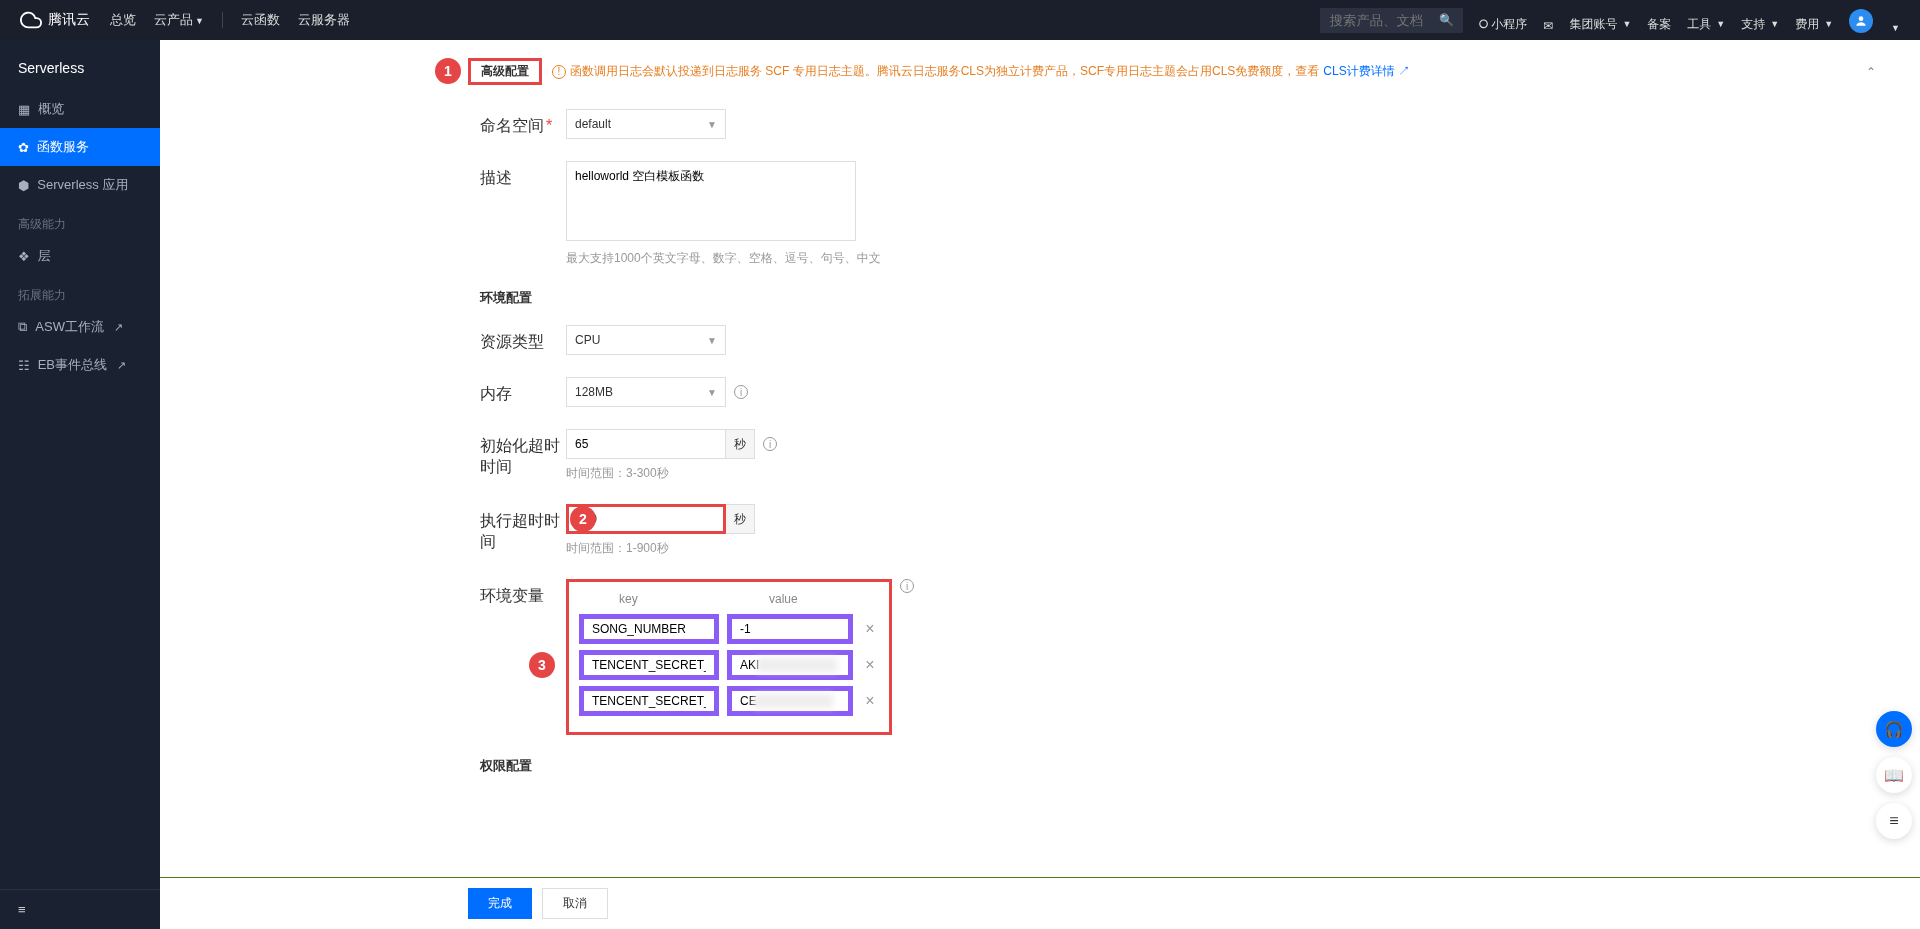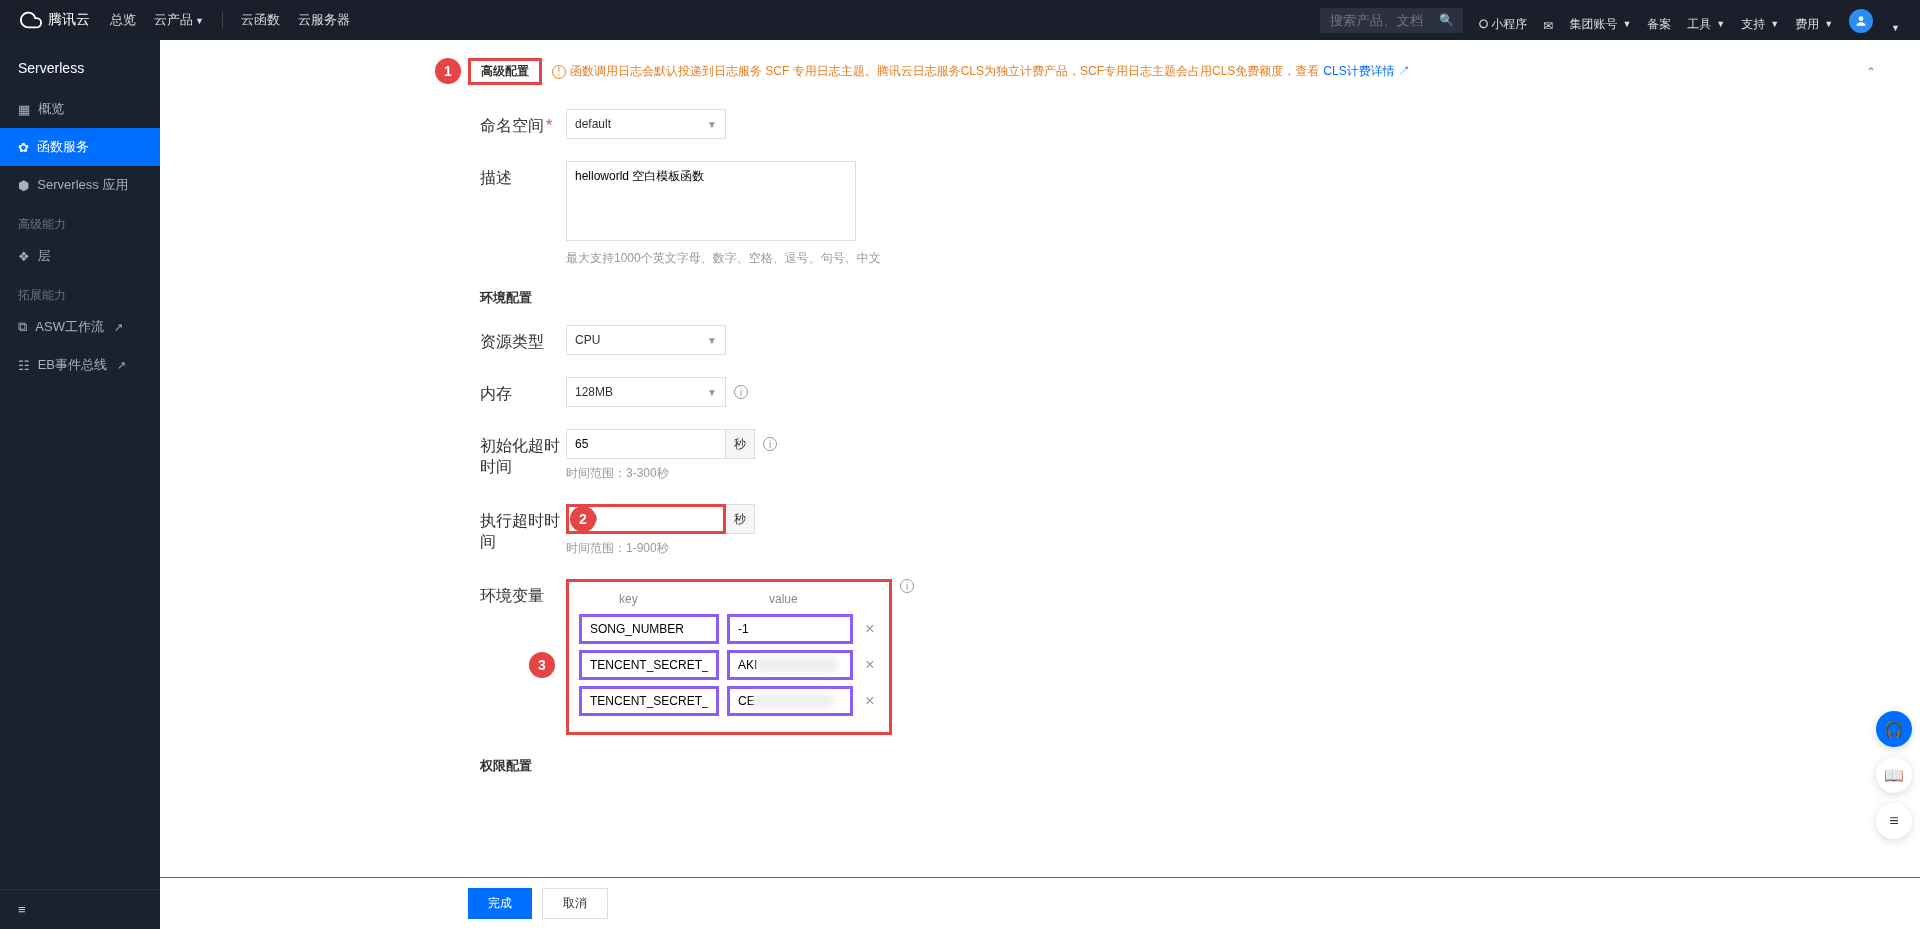--- a/index.html
+++ b/index.html
@@ -45,21 +45,21 @@
 .unit-box { display:inline-flex; align-items:center; }
 .unit-box input { height:30px; border:1px solid #ddd; padding:0 8px; font-size:12px; width:160px; }
 .unit-box .unit { height:30px; border:1px solid #ddd; border-left:none; padding:0 8px; display:flex; align-items:center; background:#f5f5f5; font-size:12px; }
 .info-icon { width:14px; height:14px; border:1px solid #999; border-radius:50%; display:inline-flex; align-items:center; justify-content:center; color:#999; font-size:10px; margin-left:8px; cursor:help; }
 .highlight { border:3px solid #e54545 !important; }
 .marker-2 { position:absolute; width:26px; height:26px; border-radius:50%; background:#e54545; color:#fff; display:flex; align-items:center; justify-content:center; font-weight:bold; font-size:14px; margin-left:4px; }
 .env-box { border:3px solid #e54545; padding:10px; width:326px; position:relative; }
 .env-head { display:flex; color:#888; font-size:12px; padding:0 4px 8px;margin-left:36px; }
 .env-head .k { width:150px; }
 .env-row { display:flex; align-items:center; gap:8px; margin-bottom:6px; }
-.env-row input { height:30px; border:3px solid #8b5cf6; padding:1px 8px; font-size:12px; }
+.env-row input { height:30px; border:5px solid #8b5cf6; padding:1px 8px; font-size:12px; }
 .env-row .key { width:140px; }
 .env-row .val { width:126px; }
 .env-row .del { width:18px; height:18px; color:#999; cursor:pointer; font-size:16px; display:flex; align-items:center; justify-content:center; }
 .marker-3 { position:absolute; left:-40px; top:70px; width:26px; height:26px; border-radius:50%; background:#e54545; color:#fff; display:flex; align-items:center; justify-content:center; font-weight:bold; font-size:14px; }
 .footer-bar { position:fixed; bottom:0; left:160px; right:0; background:#fff; border-top:1px solid #4d7c0f; padding:10px 20px 10px 308px; display:flex; gap:10px; }
 .btn-primary { background:#006eff; color:#fff; border:none; padding:7px 20px; font-size:12px; cursor:pointer; }
 .btn-default { background:#fff; color:#333; border:1px solid #ddd; padding:6px 20px; font-size:12px; cursor:pointer; }
 .float-btns { position:fixed; right:8px; bottom:90px; display:flex; flex-direction:column; gap:10px; }
 .float-btn { width:36px; height:36px; border-radius:50%; background:#fff; box-shadow:0 2px 8px rgba(0,0,0,.15); display:flex; align-items:center; justify-content:center; cursor:pointer; font-size:16px; color:#333; }
 .float-btn.blue { background:#006eff; color:#fff; }

